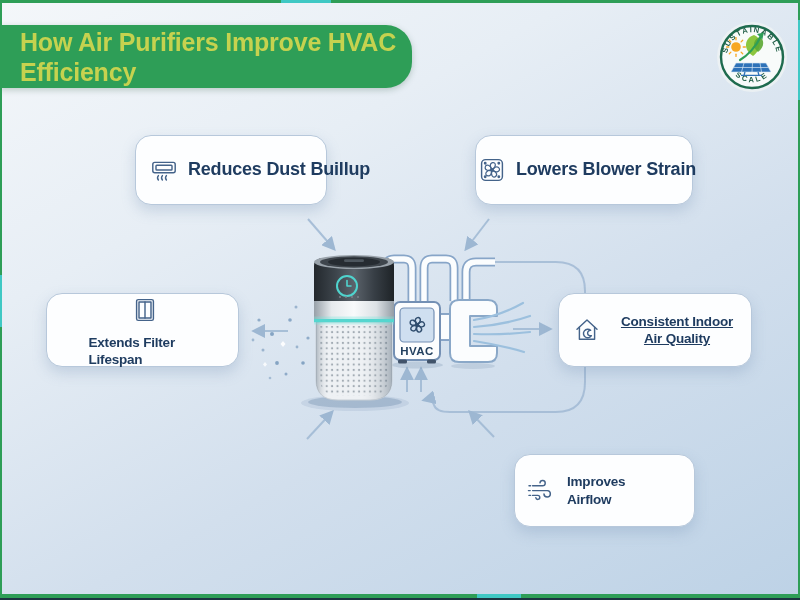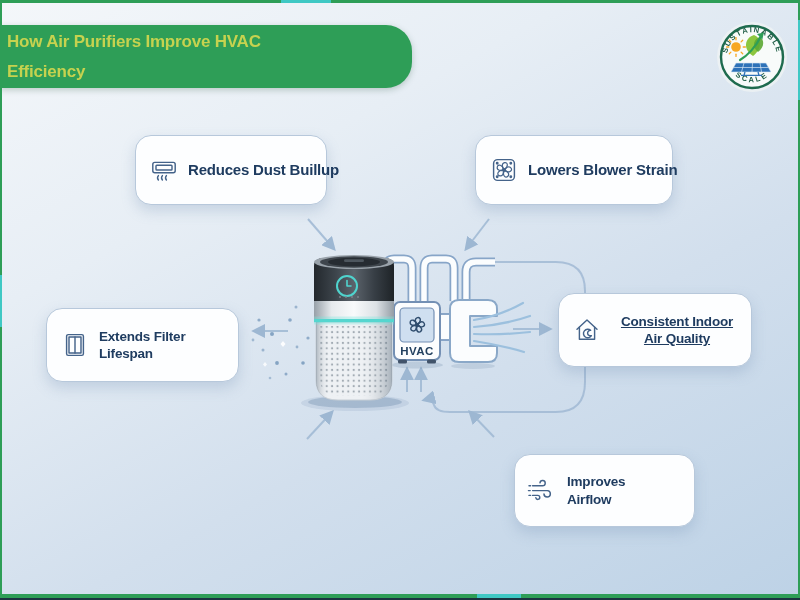--- a/index.html
+++ b/index.html
@@ -15,37 +15,37 @@
   #edge-left .teal{left:0;top:275px;width:2px;height:52px;}
   #edge-right{right:0;top:0;width:2px;height:600px;}
   #edge-right .teal{left:0;top:20px;width:2px;height:80px;}
   #edge-bottom{left:0;bottom:0;width:800px;height:6px;}
   #edge-bottom .teal{left:477px;top:0;width:44px;height:4px;}
   #edge-bottom .dark{position:absolute;left:0;bottom:0;width:800px;height:2px;background:#1c3440;}
   
   .banner{position:absolute;left:0;top:25px;width:412px;height:63px;background:#2e9e57;
     border-radius:0 26px 26px 0;z-index:5;box-sizing:border-box;padding:2px 0 0 7px;
     box-shadow:0 2px 6px rgba(30,80,50,.25);}
-  .banner .tl{font-weight:bold;font-size:17px;line-height:30px;color:#c6d24f;letter-spacing:-0.2px;}
+  .banner .tl{font-weight:bold;font-size:25px;line-height:30px;color:#c6d24f;letter-spacing:-0.2px;margin-left:13px;}
   
   .logo{position:absolute;left:714px;top:19px;width:76px;height:76px;z-index:5;}
   
   .card{position:absolute;display:flex;align-items:center;gap:8px;background:#fdfeff;
     border:1.5px solid #b7c8db;border-radius:16px;box-shadow:0 6px 14px rgba(110,140,175,.28);
     z-index:3;box-sizing:border-box;padding:0 8px 0 12px;}
   .card .lbl{font-weight:bold;font-size:13.5px;line-height:1.28;color:#1f3c60;letter-spacing:-0.2px;}
   .ic{width:32px;height:32px;flex:0 0 32px;stroke:#44638a;stroke-width:1.8;fill:none;
     stroke-linecap:round;stroke-linejoin:round;}
   .c1{left:135px;top:135px;width:192px;height:70px;}
-  .c2{left:475px;top:135px;width:198px;height:70px;}
-  .c3{left:46px;top:308px;width:193px;height:74px;}
+  .c2{left:475px;top:135px;width:218px;height:70px;justify-content:center;}
+  .c3{left:46px;top:293px;width:193px;height:74px;flex-direction:column;}
   .c4{left:558px;top:293px;width:194px;height:74px;}
   .c5{left:135px;top:454px;width:191px;height:73px;}
   .c6{left:514px;top:454px;width:181px;height:73px;}
-  .c1 .lbl,.c2 .lbl{white-space:nowrap;font-size:15px;}
+  .c1 .lbl,.c2 .lbl{white-space:nowrap;font-size:18px;}
   .c3 .lbl{max-width:112px;}
   .c4 .lbl{max-width:132px;text-align:center;text-decoration:underline;}
   .c5 .lbl{max-width:92px;text-align:center;}
   .c6 .lbl{max-width:90px;}
   
   #diag{position:absolute;left:0;top:0;width:800px;height:600px;z-index:2;pointer-events:none;}
   .arr{stroke:#9db7d2;stroke-width:2;stroke-opacity:.85;}
   .thinpipe{stroke:#9db7d2;stroke-width:2;fill:none;stroke-opacity:.8;}
   .flow{stroke:#9cc0de;stroke-width:2.2;fill:none;stroke-linecap:round;}
   .pipe-o{stroke:#87a5c8;stroke-width:9;fill:none;stroke-linejoin:round;}

